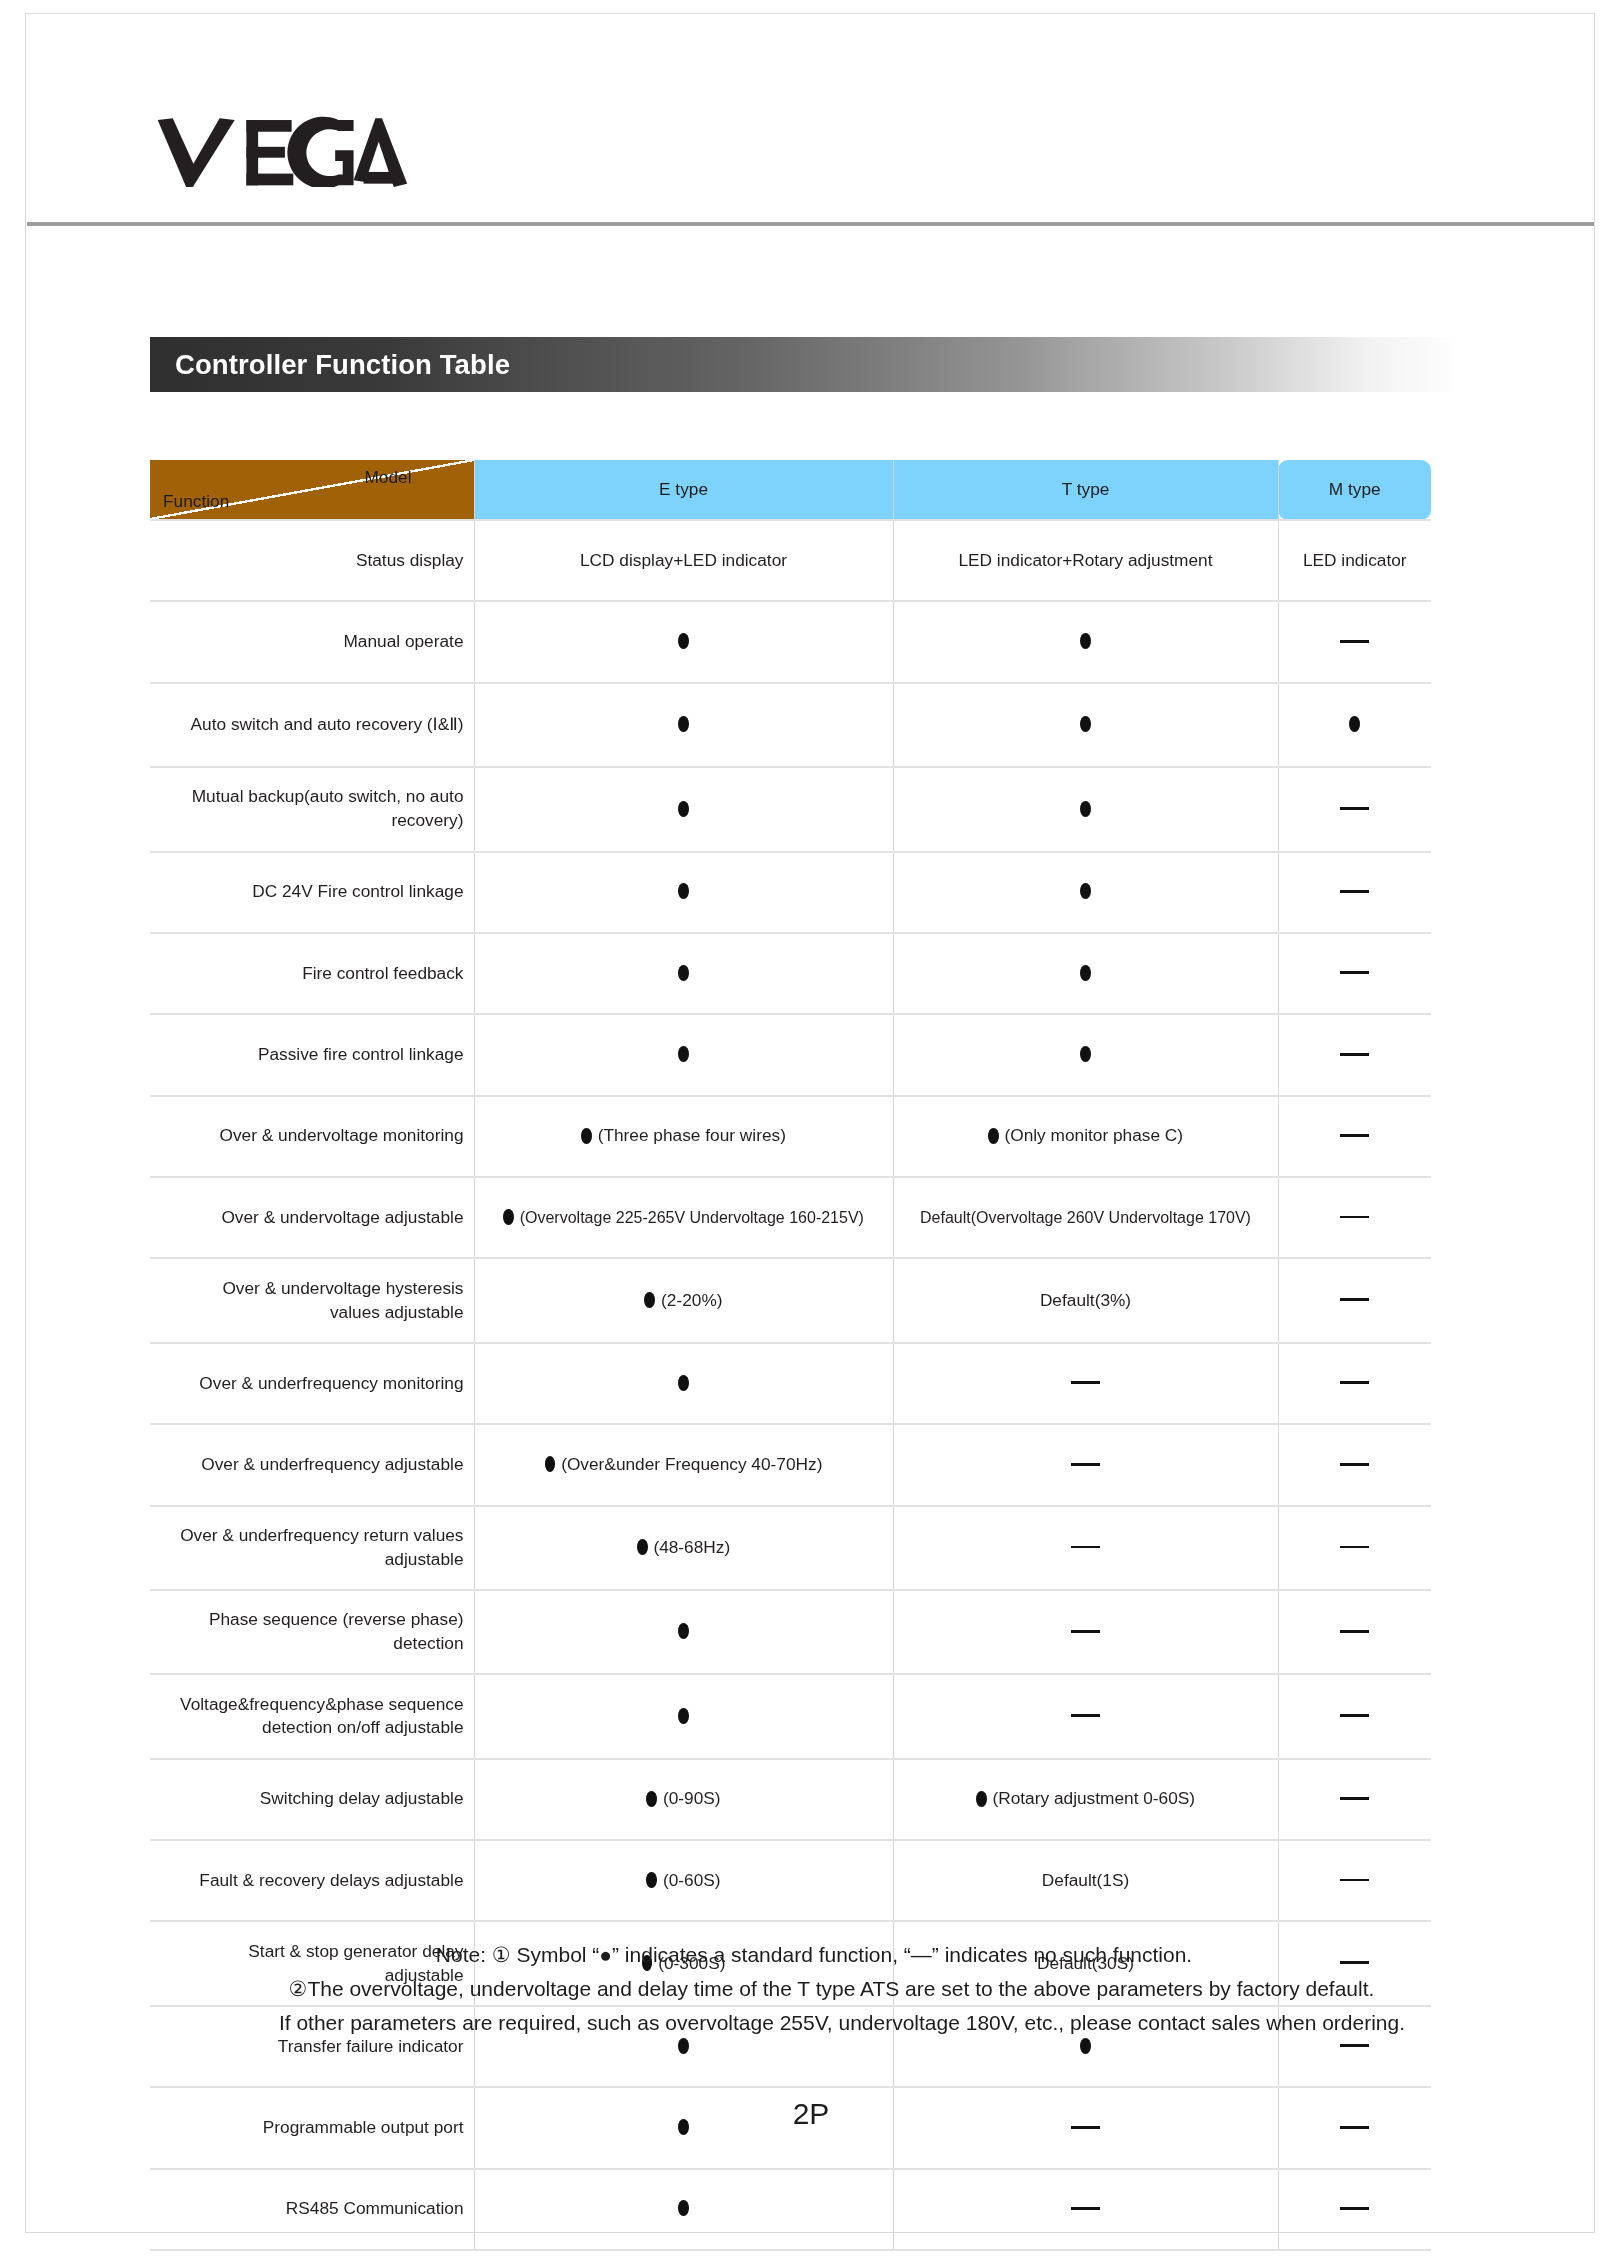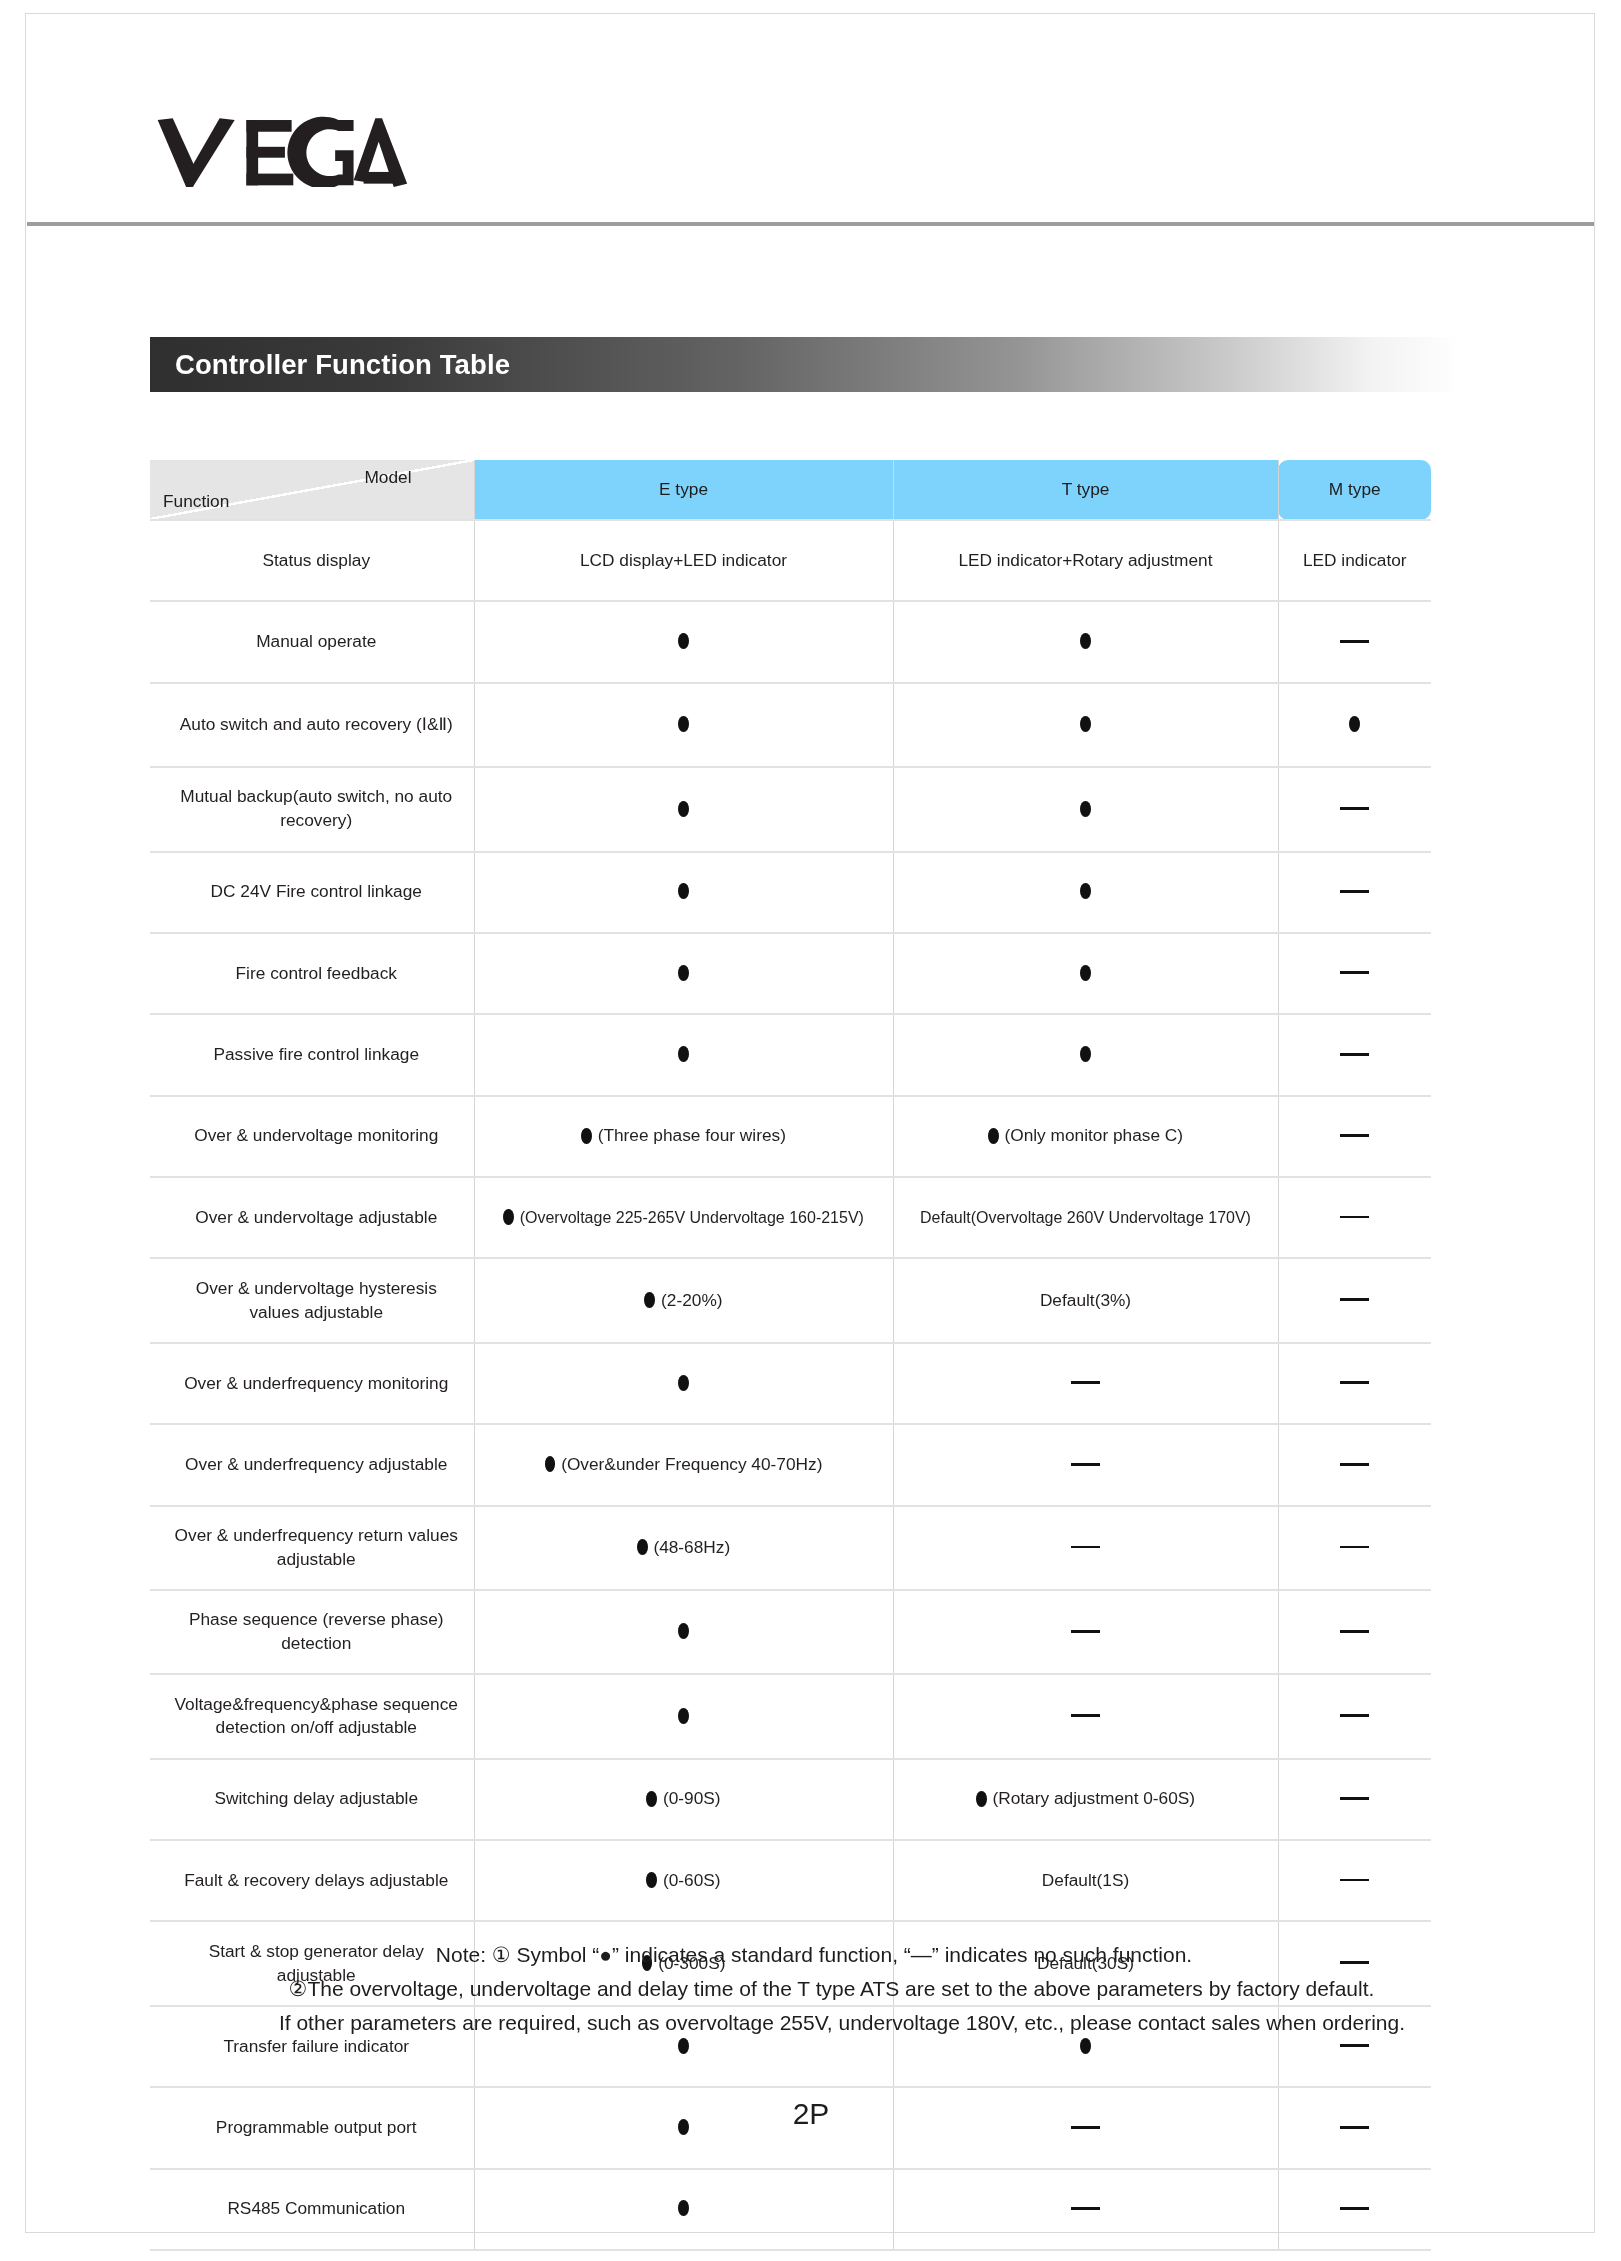--- a/index.html
+++ b/index.html
@@ -98,21 +98,21 @@
     color: #1d1d1d;
     font-weight: normal;
     font-size: 17.3px;
     height: 59px;
     border-bottom: 2.2px solid #e2e2e2;
     border-right: 0.7px solid #cfcfcf;
   }
   thead th.corner {
     position: relative;
     padding: 0;
-    background: #e5e5e5;
+    background: #a16207;
     overflow: hidden;
   }
   thead th.corner .diag {
     position: absolute;
     inset: 0;
     background: linear-gradient(to bottom right,
       rgba(0,0,0,0) calc(50% - 1.2px),
       #ffffff calc(50% - 1.2px),
       #ffffff calc(50% + 1.2px),
       rgba(0,0,0,0) calc(50% + 1.2px));
@@ -129,21 +129,21 @@
     bottom: 7.2px;
     font-size: 17.3px;
   }
 
   tbody td {
     font-size: 17.3px;
     line-height: 1.38;
     height: 65px;
   }
   td.fn-name {
-    text-align: center;
+    text-align: right;
     padding: 7.2px 10px 7.2px 19px;
   }
   td.val {
     text-align: center;
     padding: 7.2px 7.2px;
   }
   tbody tr.tall td { height: 68px; }
 
   .dot {
     display: inline-block;

